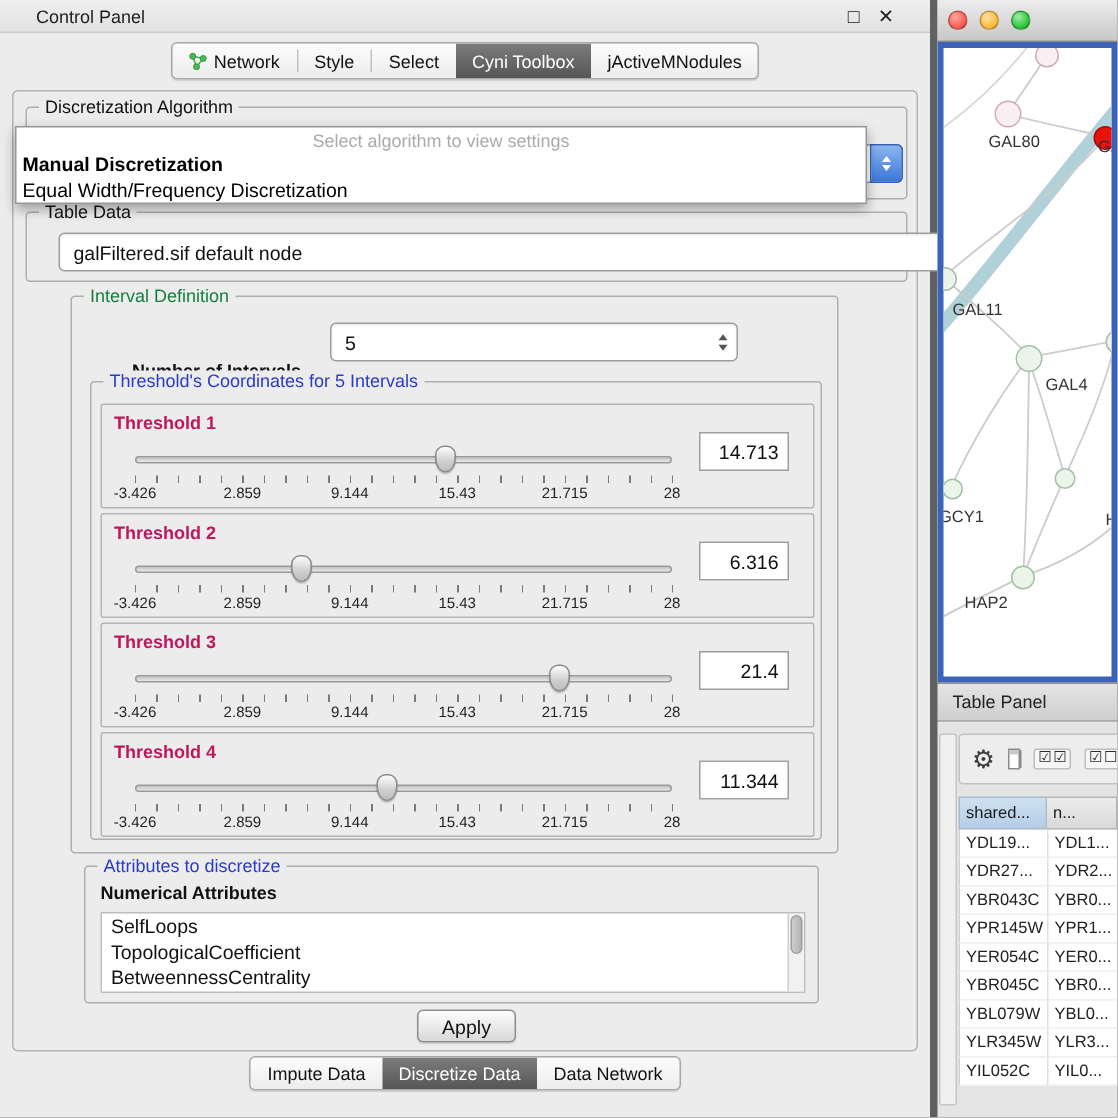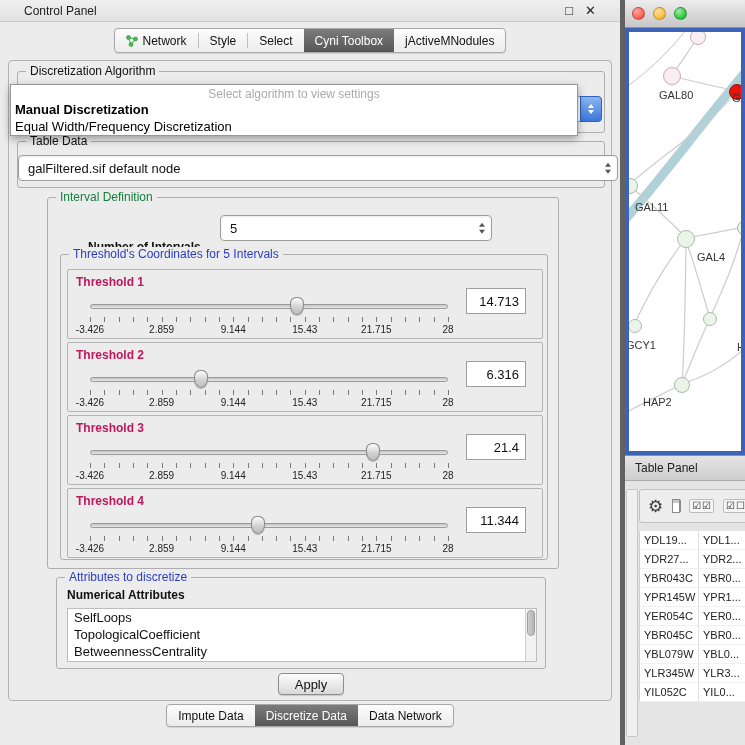--- a/index.html
+++ b/index.html
@@ -187,21 +187,21 @@
       <div class="combo" style="position:absolute; left:8px; top:24px; width:576px; height:26px;">
         <div class="blue-stepper">
           <div class="arr-up"></div>
             <div class="arr-dn"></div>
         </div>
       </div>
     </div>
 
     <div class="group" style="left:8px; top:80px; width:588px; height:47px;">
       <div class="group-title">Table Data</div>
-      <div class="combo" style="position:absolute; left:0; top:13px; width:600px; height:26px;">
+      <div class="combo" style="position:absolute; left:21px; top:13px; width:600px; height:26px;">
         <span>galFiltered.sif default node</span>
         <div class="combo-arrows">
             <div class="arr-up"></div>
             <div class="arr-dn"></div>
           </div>
       </div>
     </div>
 
     <div class="group" style="left:38px; top:136px; width:512px; height:372px;">
       <div class="group-title green">Interval Definition</div>
@@ -380,20 +380,24 @@
     <span class="check-chip">
         <span>☑</span>
         <span>☑</span>
       </span>
     <span class="check-chip">
         <span>☑</span>
         <span>☐</span>
       </span>
   </div>
   <div class="tp-table">
+    <div class="thead">
+      <div class="thcell c1">shared...</div>
+      <div class="thcell c2">n...</div>
+    </div>
     <div class="trow">
         <div class="tcell c1">YDL19...</div>
         <div class="tcell c2">YDL1...</div>
       </div>
     <div class="trow">
         <div class="tcell c1">YDR27...</div>
         <div class="tcell c2">YDR2...</div>
       </div>
     <div class="trow">
         <div class="tcell c1">YBR043C</div>

